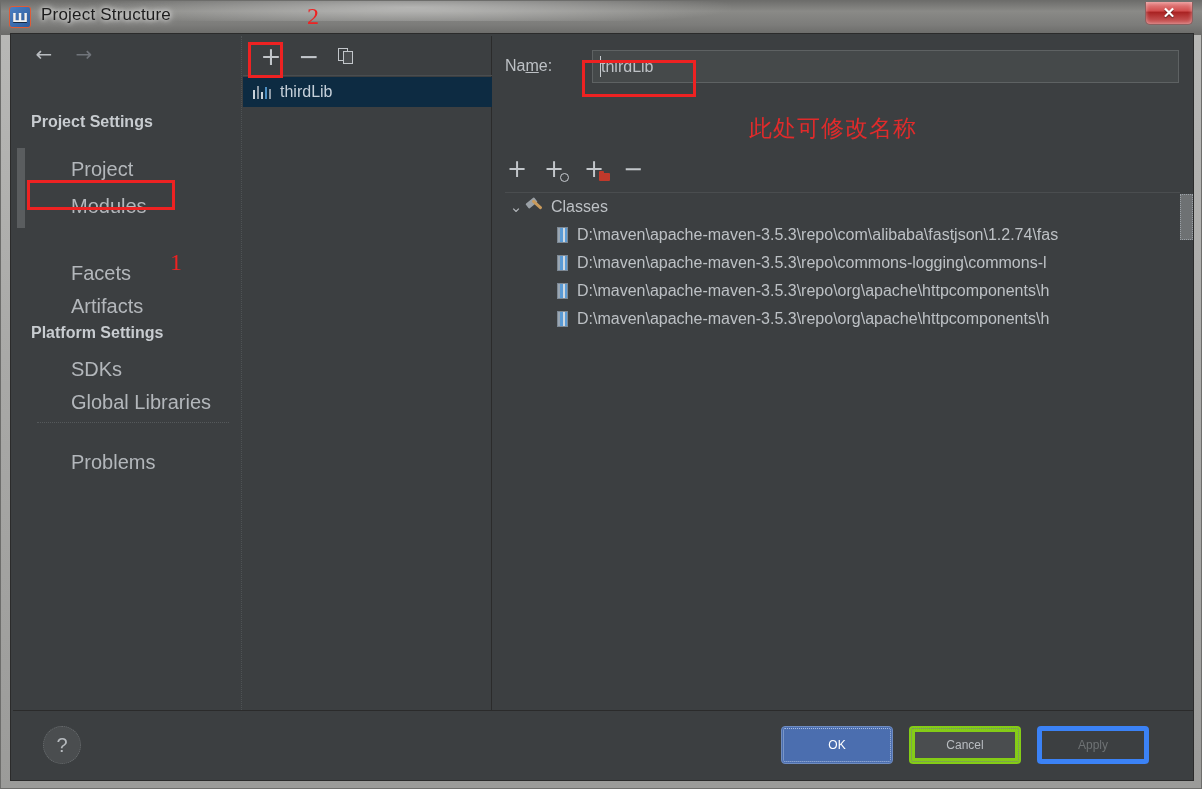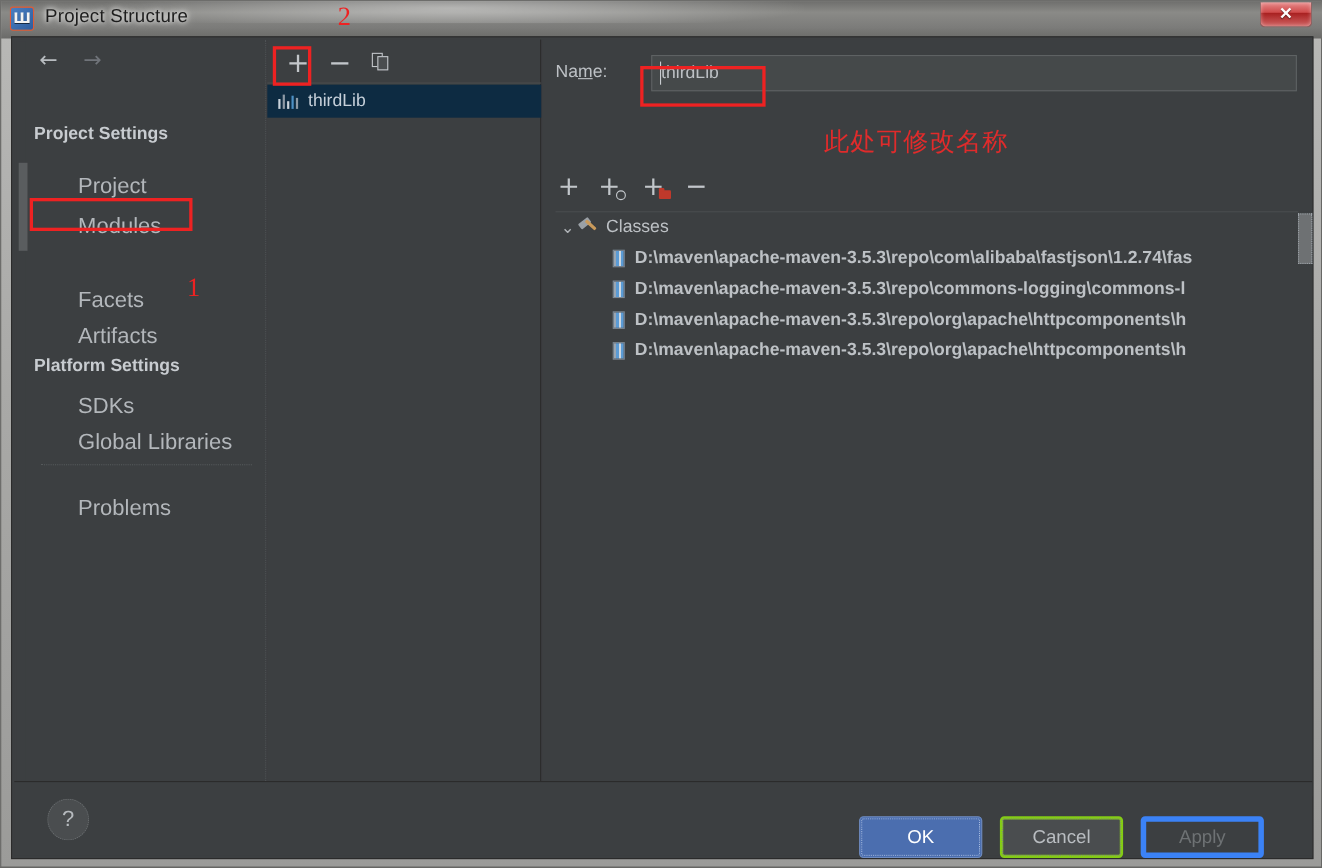--- a/index.html
+++ b/index.html
@@ -259,21 +259,21 @@
     border-top: 1px solid #4a4d4f;
     overflow: hidden;
   }
   .tree-node {
     position: relative; height: 28px;
     display: flex; align-items: center;
     font-size: 16px; color: #bdc1c5;
     white-space: nowrap; cursor: pointer;
   }
   .tree-node.root { padding-left: 2px; }
-  .tree-node.leaf { padding-left: 52px; font-weight: bold; }
+  .tree-node.leaf { padding-left: 52px; }
   .twisty {
     width: 18px; font-size: 15px; color: #b0b4b8;
     display: flex; align-items: center; justify-content: center;
     font-family: "DejaVu Sans", sans-serif;
   }
   .hammer-icon {
     width: 20px; height: 18px; margin-right: 6px;
     position: relative;
   }
   .hammer-icon .head {
@@ -331,35 +331,34 @@
     width: 38px; height: 38px; border-radius: 50%;
     background: #4a4d4f;
     border: 1px dotted #6a6e70;
     display: flex; align-items: center; justify-content: center;
     color: #b6babe; font-size: 20px; cursor: pointer;
   }
   .dlg-btn {
     position: absolute; top: 15px;
     height: 38px;
     display: flex; align-items: center; justify-content: center;
-    font-size: 17px;
+    font-size: 12px;
     border-radius: 4px;
     cursor: pointer;
-    margin-top: 16px;
   }
   #btn-ok {
     left: 768px; width: 112px;
     background: #4b6eaf; color: #ffffff;
     border: 1px solid #6f8cc0;
     outline: 1px dotted #a9bde0; outline-offset: -3px;
   }
   #btn-cancel {
     left: 896px; width: 112px;
     background: #4a4d4f; color: #b9bdc1;
-    border: 3px solid #84cc16;
+    border: 6px solid #84cc16;
     outline: 1px dotted #7b7f81; outline-offset: -3px;
   }
   #btn-apply {
     left: 1024px; width: 112px;
     background: #3c3f41; color: #6e7274;
     border: 5px solid #3b82f6;
   }
 
   
   .anno-box {

